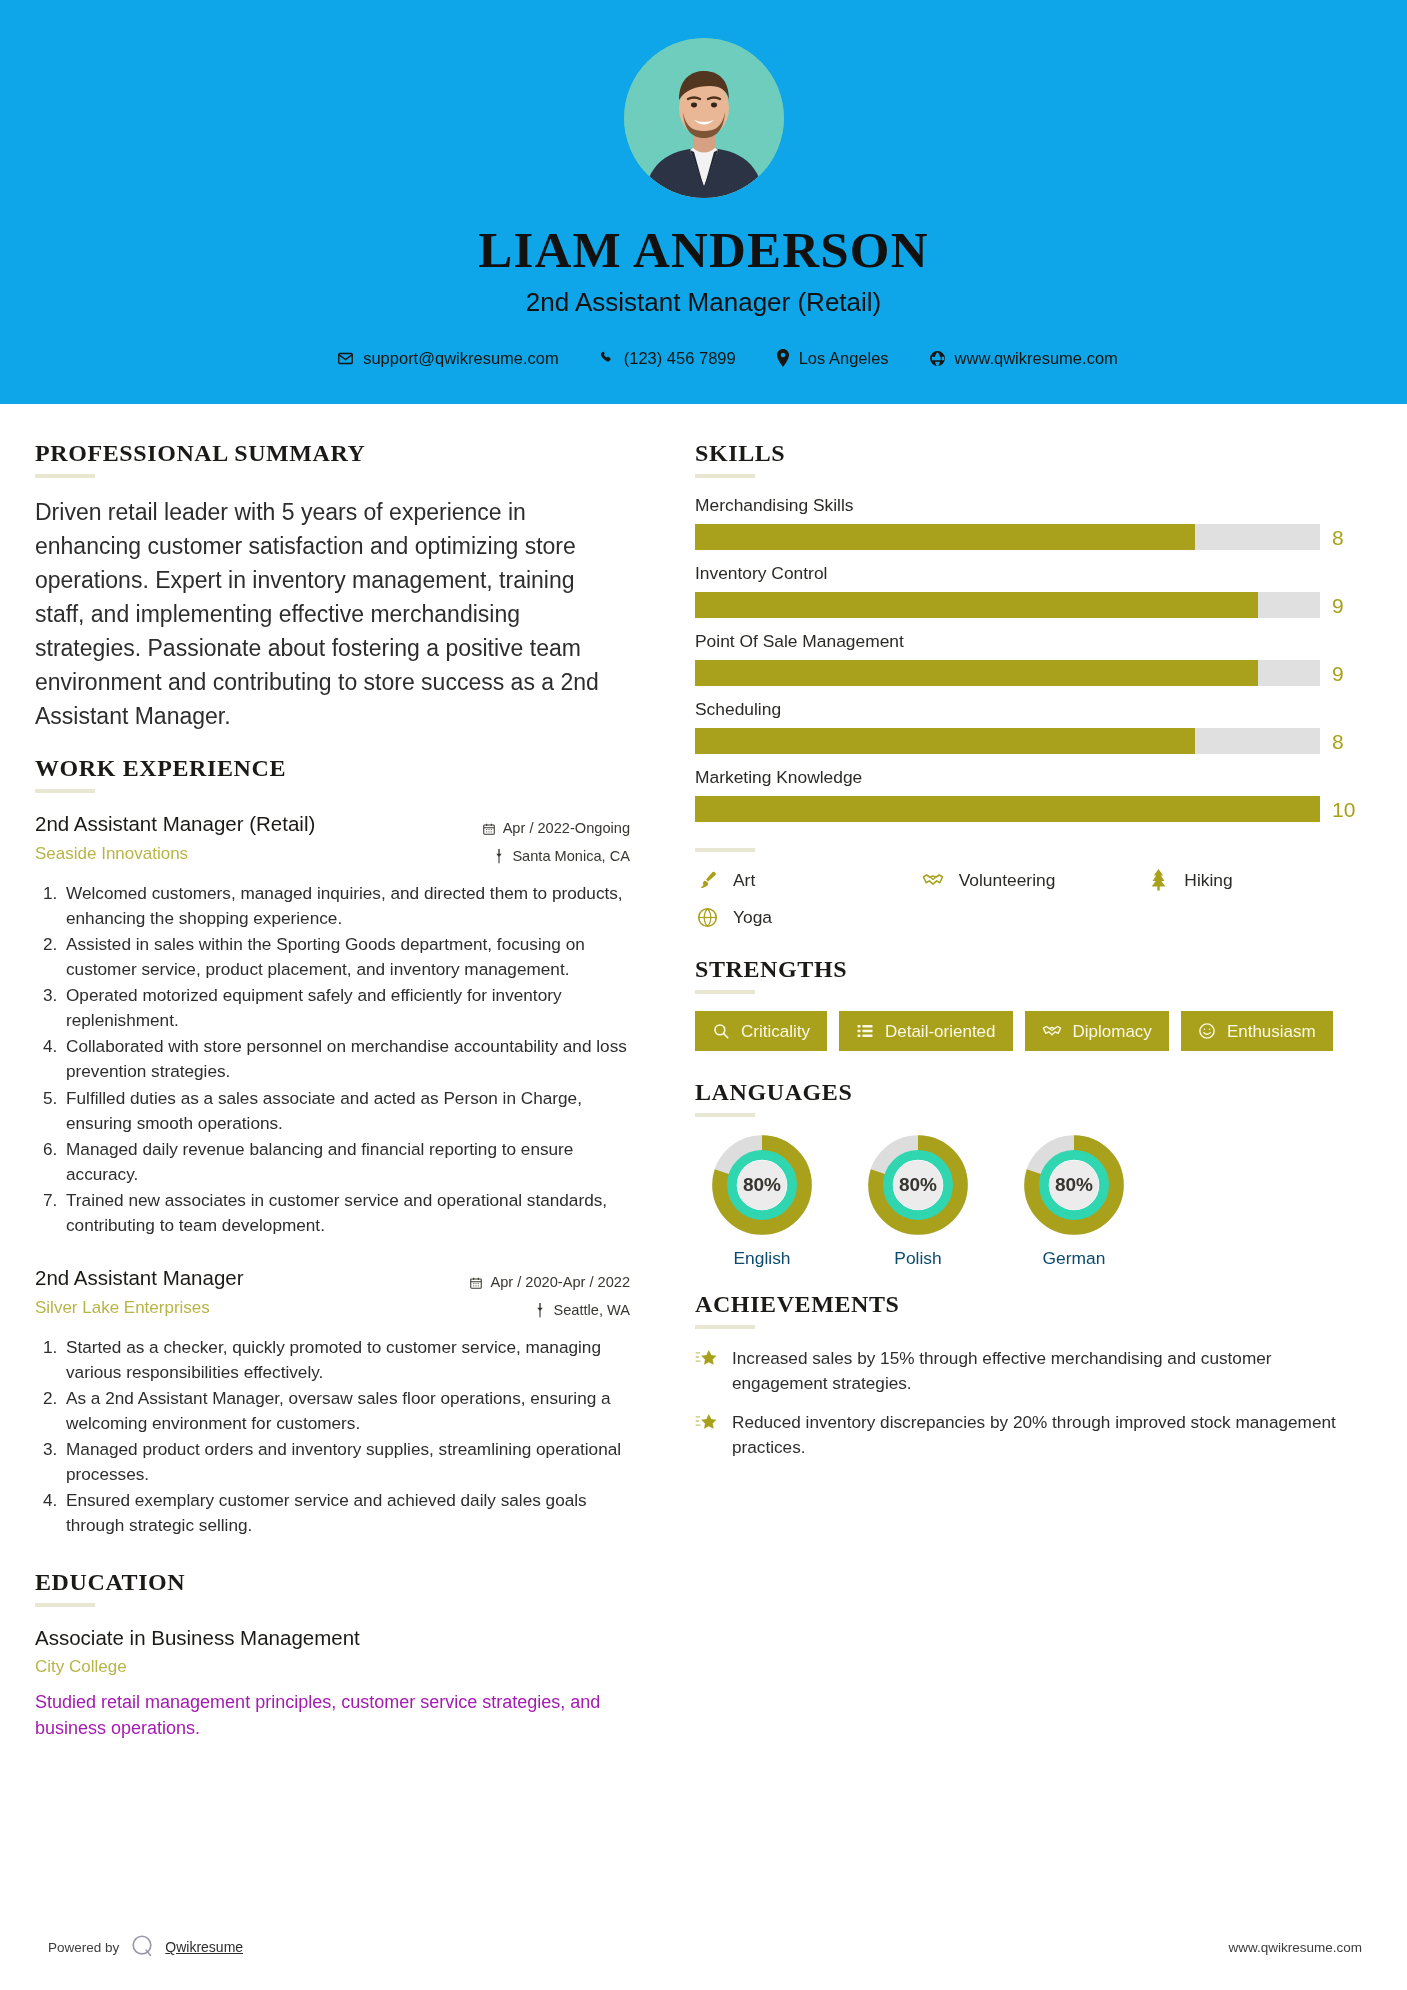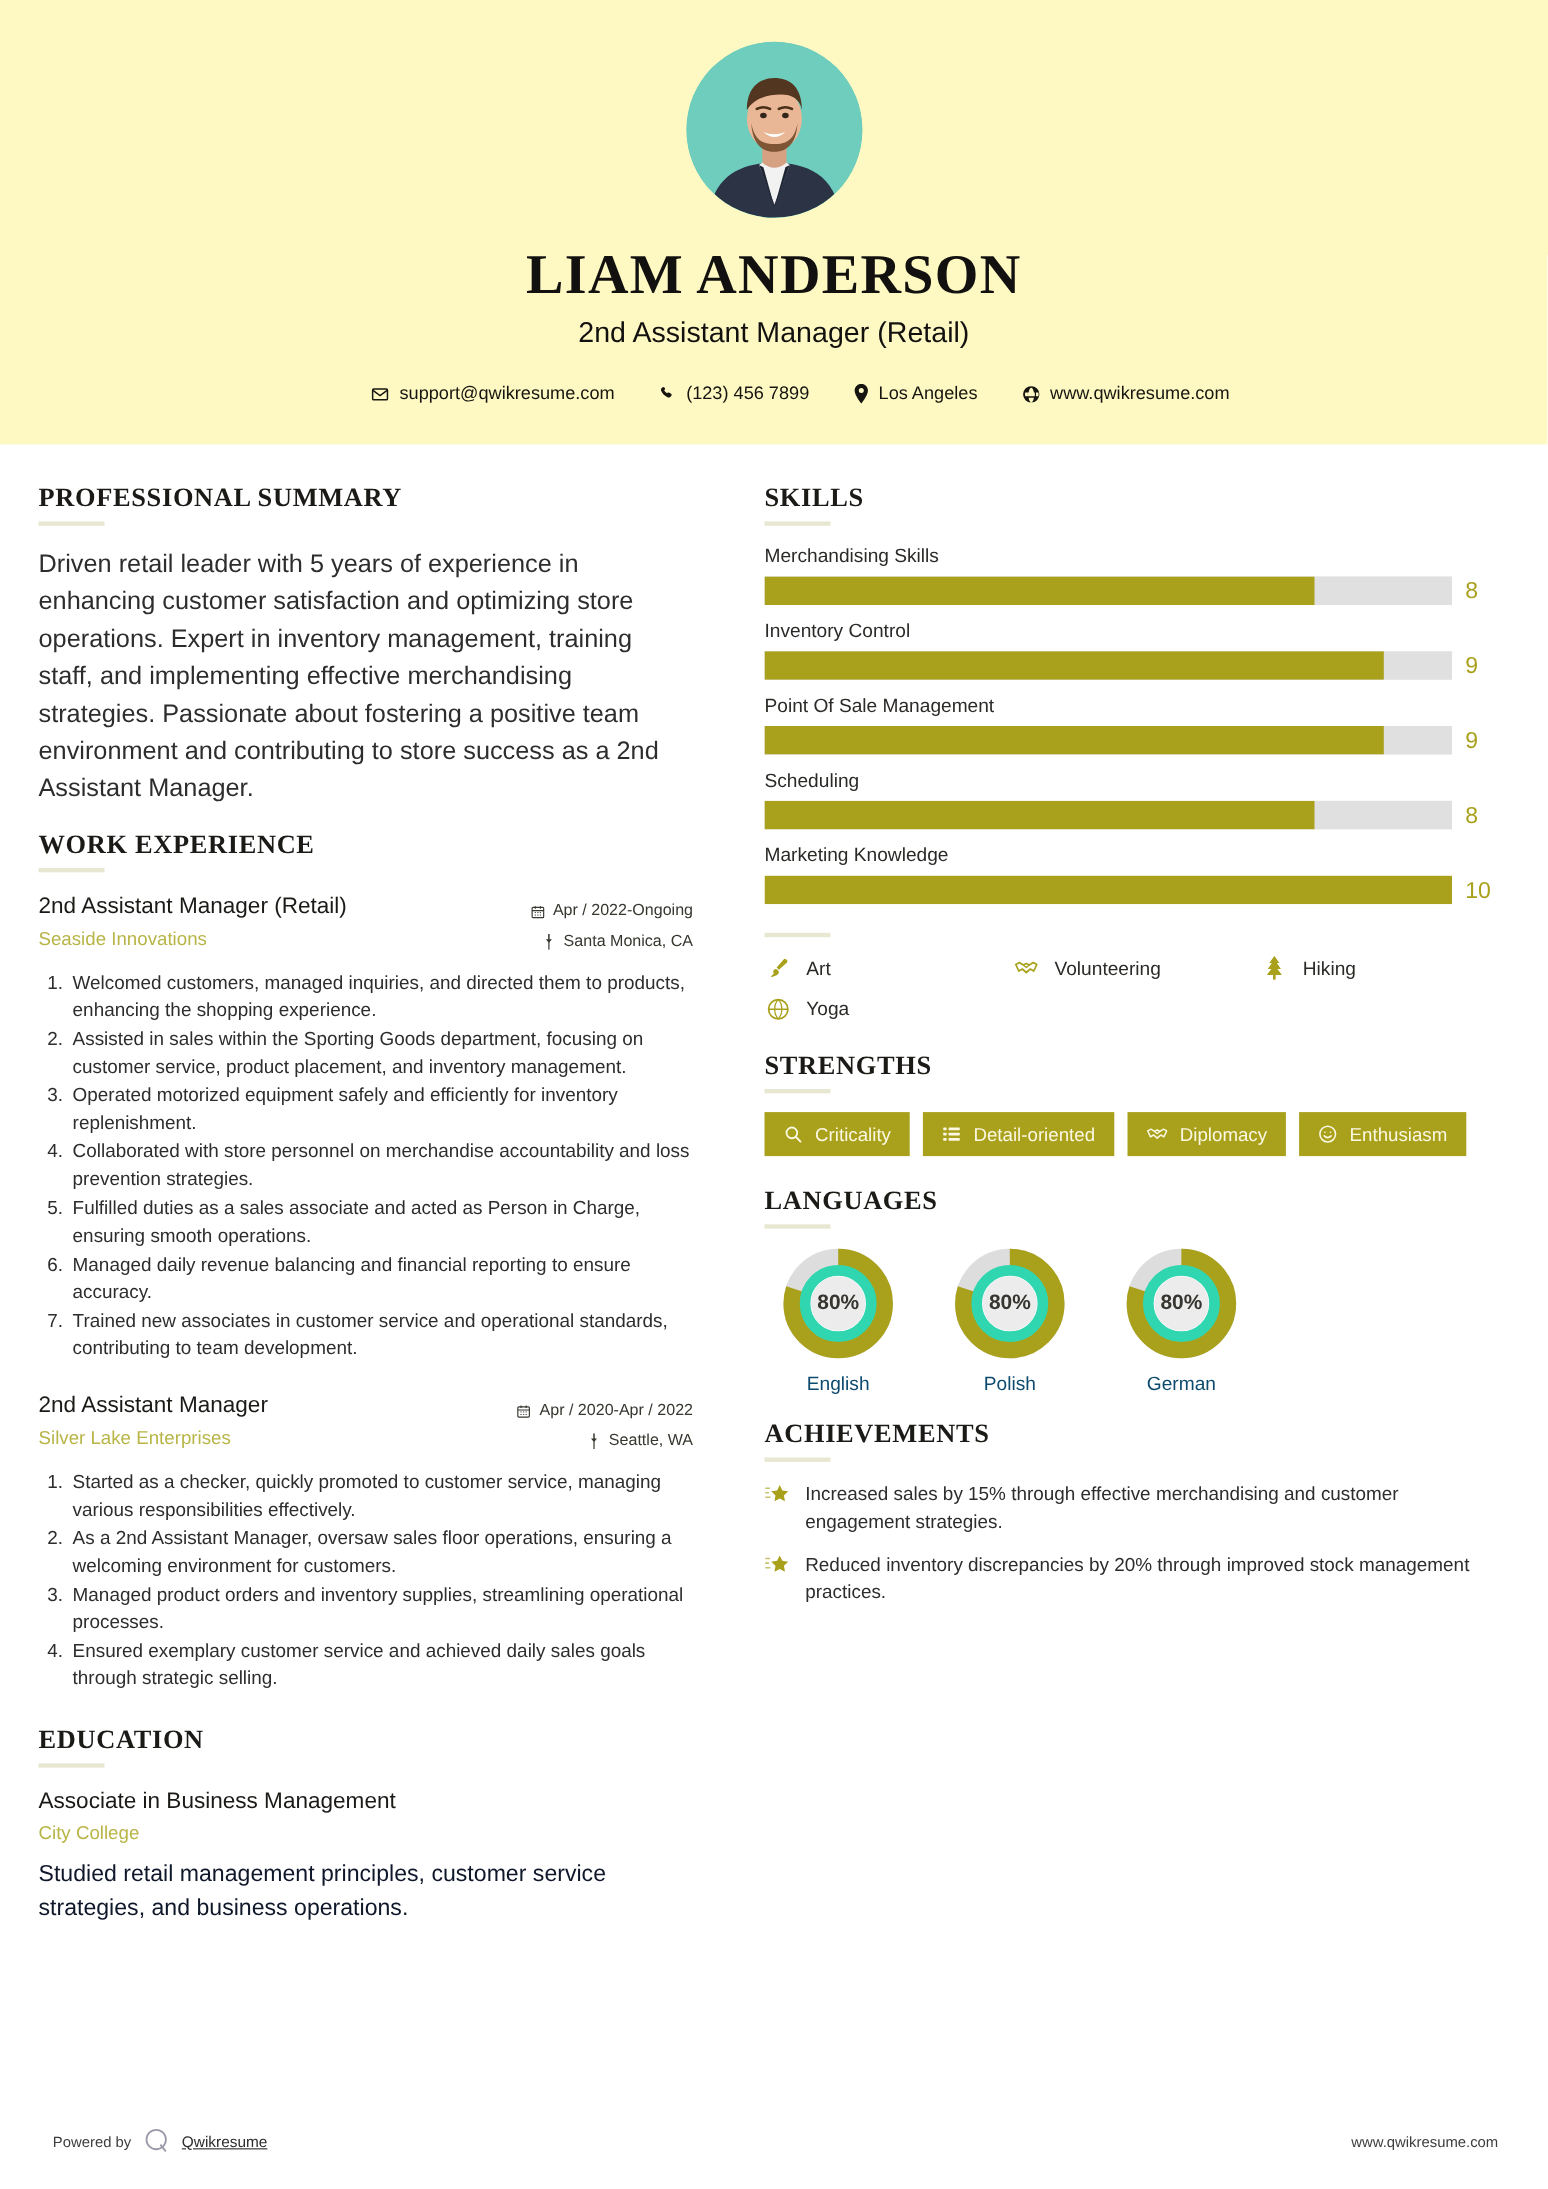--- a/index.html
+++ b/index.html
@@ -9,21 +9,21 @@
     height: 1990px;
     background: #ffffff;
     font-family: "Liberation Sans", sans-serif;
     overflow: hidden;
   }
 
   .page { position: relative; width: 1407px; height: 1990px; background: #fff; }
 
   
   .header {
-    background: #fef9c3;
+    background: #0ea5e9;
     height: 404px;
     padding-top: 38px;
     text-align: center;
     position: relative;
   }
   .avatar {
     width: 160px; height: 160px;
     border-radius: 50%;
     margin: 0 auto;
     overflow: hidden;
@@ -129,23 +129,23 @@
   ol.bullets {
     margin: 10px 0 0 0;
     padding-left: 27px;
     font-size: 17.2px;
     line-height: 1.46;
     color: #2d2d2d;
   }
   ol.bullets li { margin-bottom: 1px; padding-left: 4px; }
 
   .edu-desc {
-    font-size: 21px;
+    font-size: 18px;
     line-height: 1.46;
-    color: #0f172a;
+    color: #a21caf;
     margin-top: 10px;
   }
 
   
   .skill { margin-bottom: 13px; }
   .skill-name {
     font-size: 17.4px;
     color: #2b2a27;
     margin-bottom: 8px;
   }

